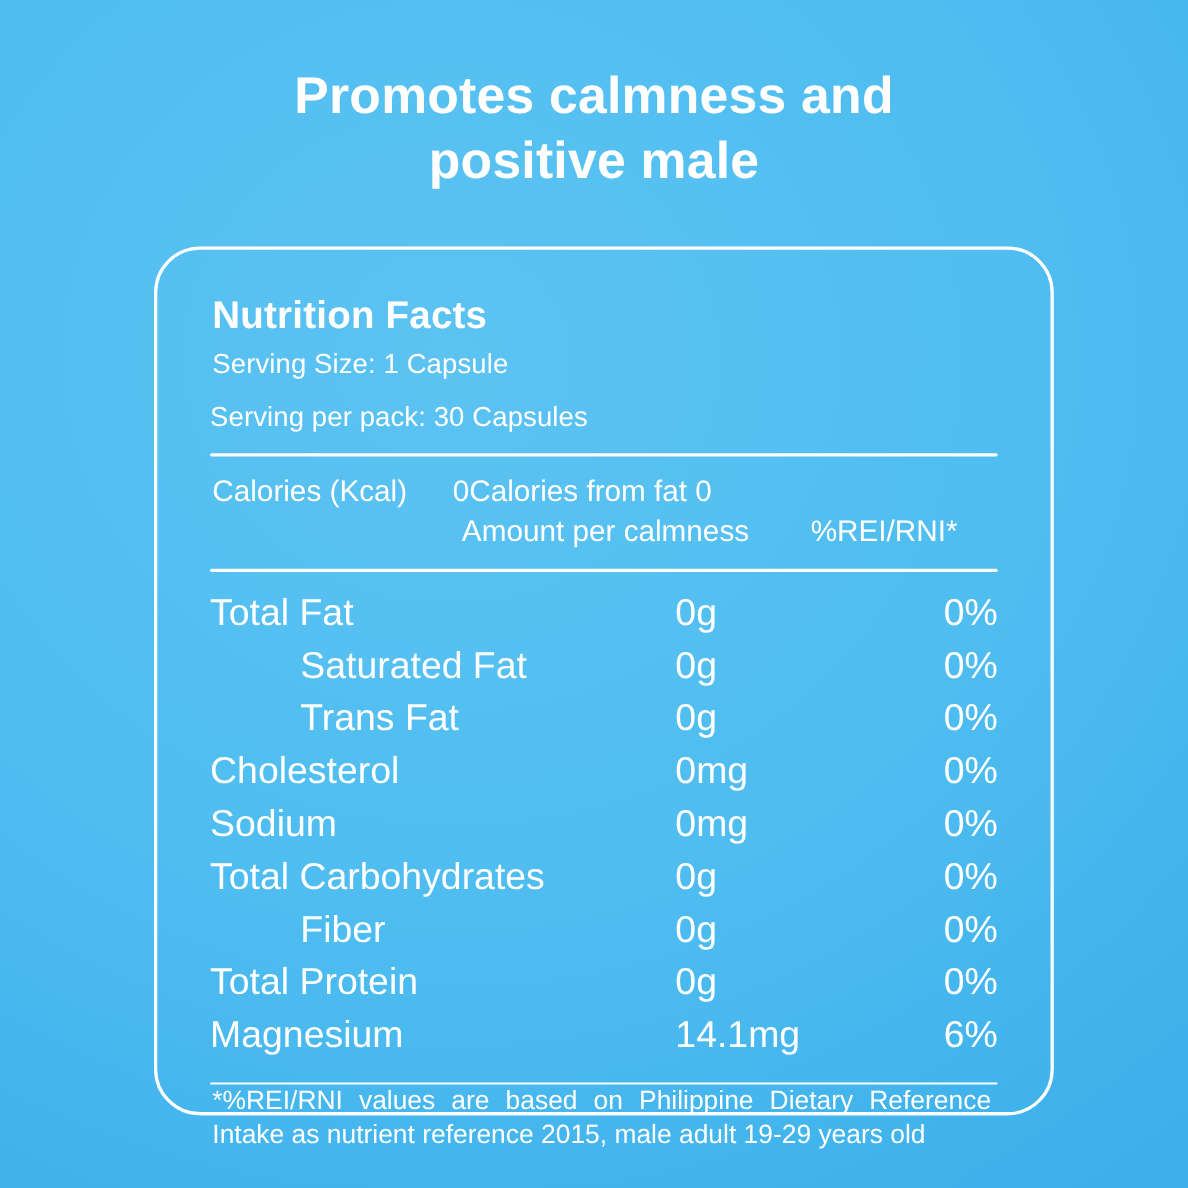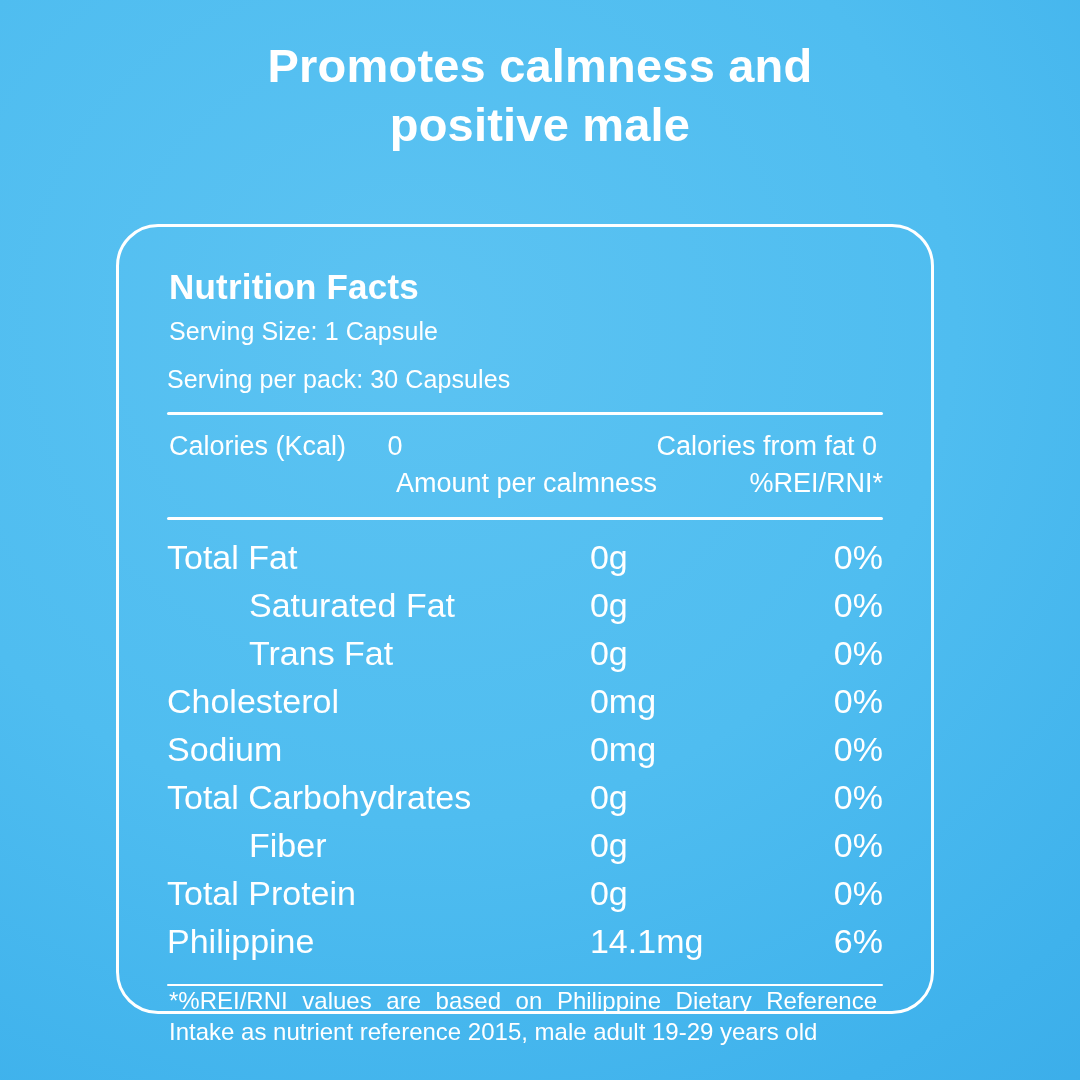--- a/index.html
+++ b/index.html
@@ -18,36 +18,36 @@
   .page {
     position: relative;
     width: 1080px;
     height: 1080px;
     box-sizing: border-box;
   }
 
   
   .headline {
     position: absolute;
-    top: 37px;
+    top: 58px;
     left: 0;
     right: 0;
     text-align: center;
     font-size: 47px;
     line-height: 1.25;
     font-weight: bold;
     letter-spacing: 0.2px;
     color: #ffffff;
   }
   .headline .l2 { display: block; }
 
   
   .card {
     position: absolute;
-    left: 116px;
+    left: 140px;
     top: 224px;
     width: 818px;
     height: 790px;
     box-sizing: border-box;
     border: 3px solid #ffffff;
     border-radius: 42px;
     padding: 34px 48px 0 48px;
   }
 
   .nf-title {
@@ -70,38 +70,37 @@
   .rule {
     height: 3px;
     background: #ffffff;
     margin: 18px 0 0 0;
     border-radius: 2px;
   }
   .rule.thin { height: 2px; }
 
   .calories-row {
     display: flex;
-    justify-content: space-between;
     align-items: baseline;
     font-size: 27px;
     margin-top: 16px;
   }
   .calories-left { margin-left: 2px; }
   .calories-left .cal-val { margin-left: 34px; }
   .calories-right { margin-right: 6px; }
 
   .amount-row {
     display: flex;
     justify-content: flex-end;
     align-items: baseline;
     font-size: 27px;
     margin-top: 6px;
   }
   .amount-label { margin-right: 56px; }
-  .rei-label { width: 170px; text-align: right; }
+  .rei-label { width: 170px; text-align: left; }
 
   table.nutrients {
     width: 100%;
     border-collapse: collapse;
     margin-top: 14px;
     font-size: 34px;
   }
   table.nutrients td {
     padding: 4px 0 5px 0;
     vertical-align: baseline;
@@ -191,21 +190,21 @@
             <td class="nut-name indent">Fiber</td>
             <td class="nut-amt">0g</td>
             <td class="nut-pct">0%</td>
           </tr>
           <tr>
             <td class="nut-name">Total Protein</td>
             <td class="nut-amt">0g</td>
             <td class="nut-pct">0%</td>
           </tr>
           <tr>
-            <td class="nut-name">Philippine</td>
+            <td class="nut-name">Magnesium</td>
             <td class="nut-amt">14.1mg</td>
             <td class="nut-pct">6%</td>
           </tr>
         </tbody>
     </table>
 
     <div class="rule thin"></div>
 
     <div class="footnote">*%REI/RNI values are based on Philippine Dietary Reference Intake as nutrient reference 2015, male adult 19-29 years old</div>
 

